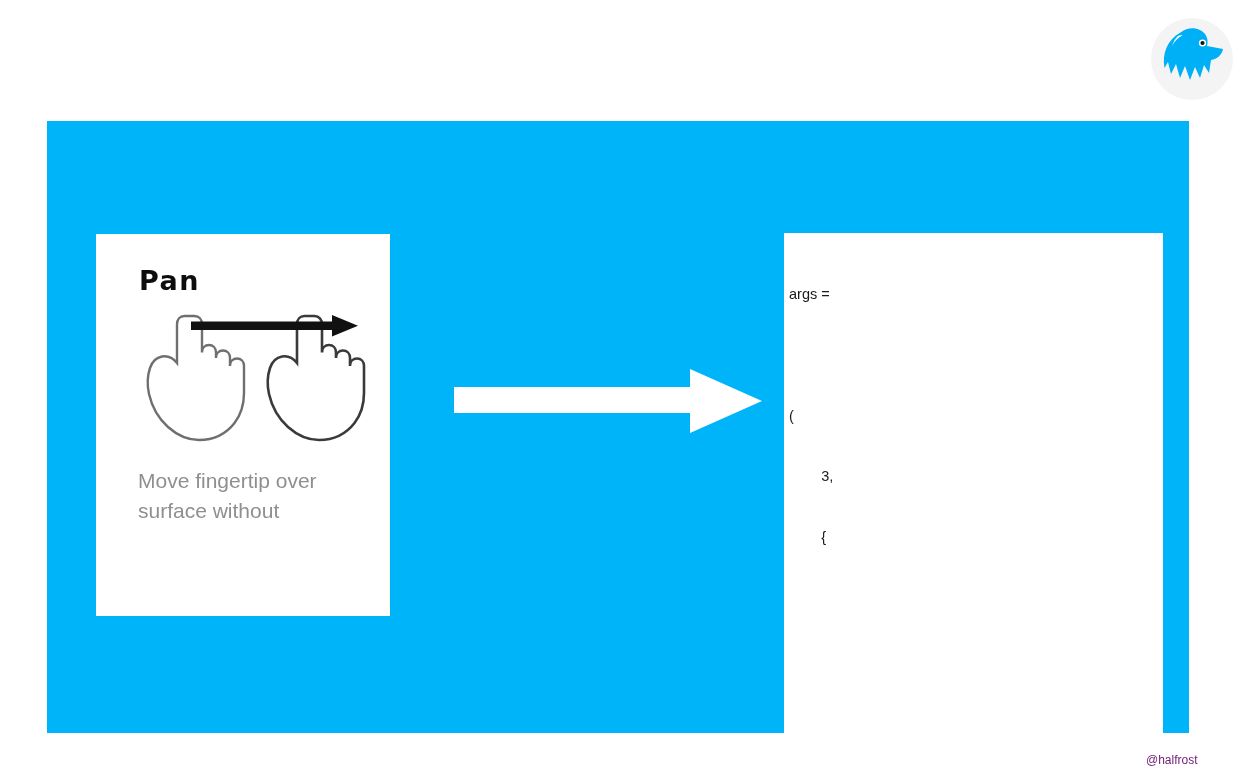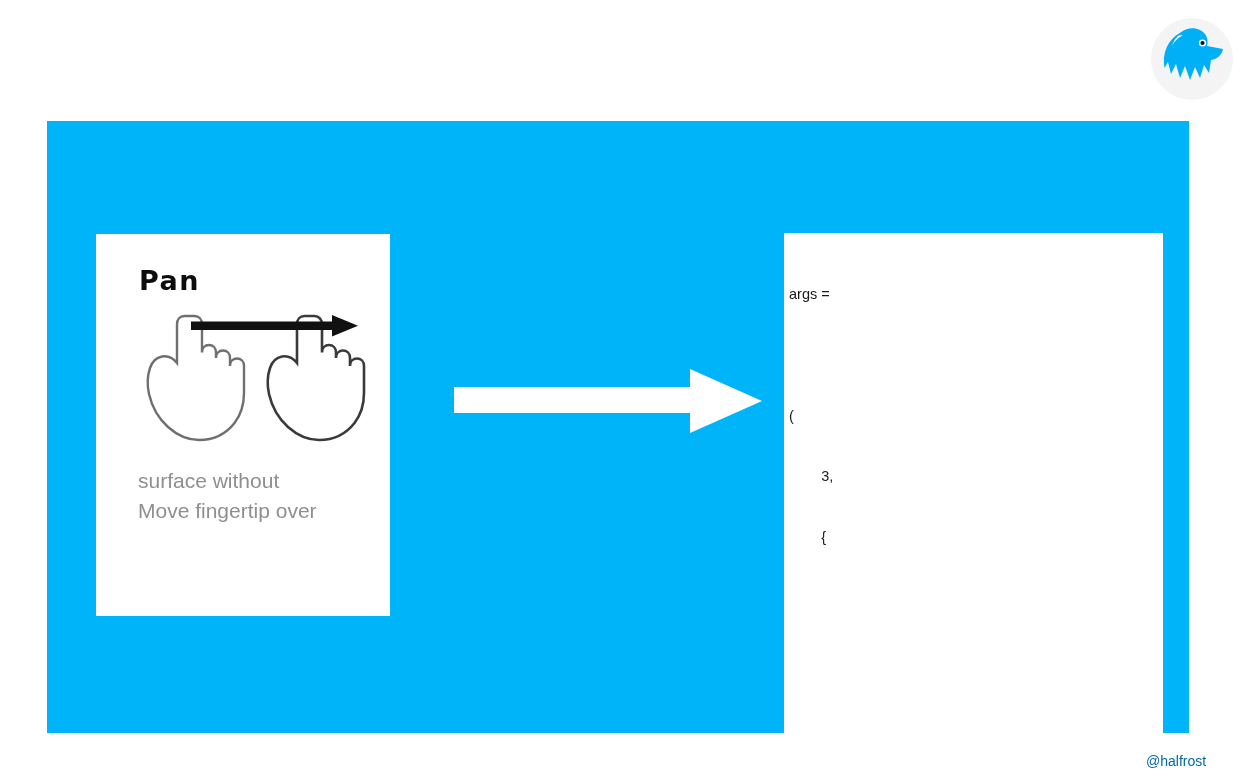--- a/index.html
+++ b/index.html
@@ -116,22 +116,22 @@
     font-family: "Liberation Sans", sans-serif;
   }
   .code-line { white-space: pre; height: 20.2px; }
   .code-line.blank { height: 20.2px; }
 
   
   .watermark {
     position: absolute;
     left: 1146px;
     top: 753px;
-    font-size: 14px;
-    color: #0369a1;
+    font-size: 12px;
+    color: #701a75;
   }
 </style>
 </head>
 <body>
 
 <div class="brand-logo">
   <div class="disc"></div>
   <svg width="82" height="82" viewBox="0 0 82 82">
     <path d="M29.5 14.5 C16 22 11 36 13.5 50 L17 44 L20 56 L25 46 L29 60 L34 48 L39 62 L44 49 L49 60 L53 47 L58 55 L60 42 C66 41 71 37 72 31 L56 28 C58 21 55 15 49 12 C43 9 35 10 29.5 14.5 Z" fill="#00b0f6"></path>
     <path d="M27 18 C24 21 22 24.5 21 28 C23.5 23 27 19.5 31.5 17.5 C30 17.2 28.3 17.3 27 18 Z" fill="#ffffff"></path>
@@ -153,22 +153,22 @@
         <path d="M182.5 8 C178 8 175 11.5 175 16.5 L175 55 C171 50 165.5 47.5 160 48.5 C154 49.6 150 54 148 60 C145.5 67.5 145 77 147 86 C149.5 97 156 110 166 119 C175 127 186 132 197 132 C212 132 224 126 232.5 115 C239 106.5 242 96 242 85 L242 58 C242 53.5 239 50.5 235 50.5 C231 50.5 228 53.5 228 58 L228 50 C228 45.5 225 42.5 221 42.5 C217 42.5 214 45.5 214 50 L214 44.5 C214 40 211 37 207 37 C203 37 200 40 200 44.5 L200 43 L200 16.5 C200 11.5 197 8 192.5 8 Z" fill="none" stroke="#3a3a3a" stroke-width="2.6"></path>
 
         <g fill="#111111">
           <rect x="69" y="13.5" width="147" height="8.5"></rect>
           <polygon points="210,7 236,17.8 210,28.6"></polygon>
         </g>
       </svg>
     </div>
 
     <div class="gesture-caption">
+      <div>Move fingertip over</div>
       <div>surface without</div>
-      <div>Move fingertip over</div>
     </div>
   </div>
 
   <div class="flow-arrow">
     <svg width="310" height="70" viewBox="0 0 310 70">
       <rect x="0" y="21" width="243" height="26" fill="#ffffff"></rect>
       <polygon points="236,3 308,35 236,67" fill="#ffffff"></polygon>
     </svg>
   </div>
 

